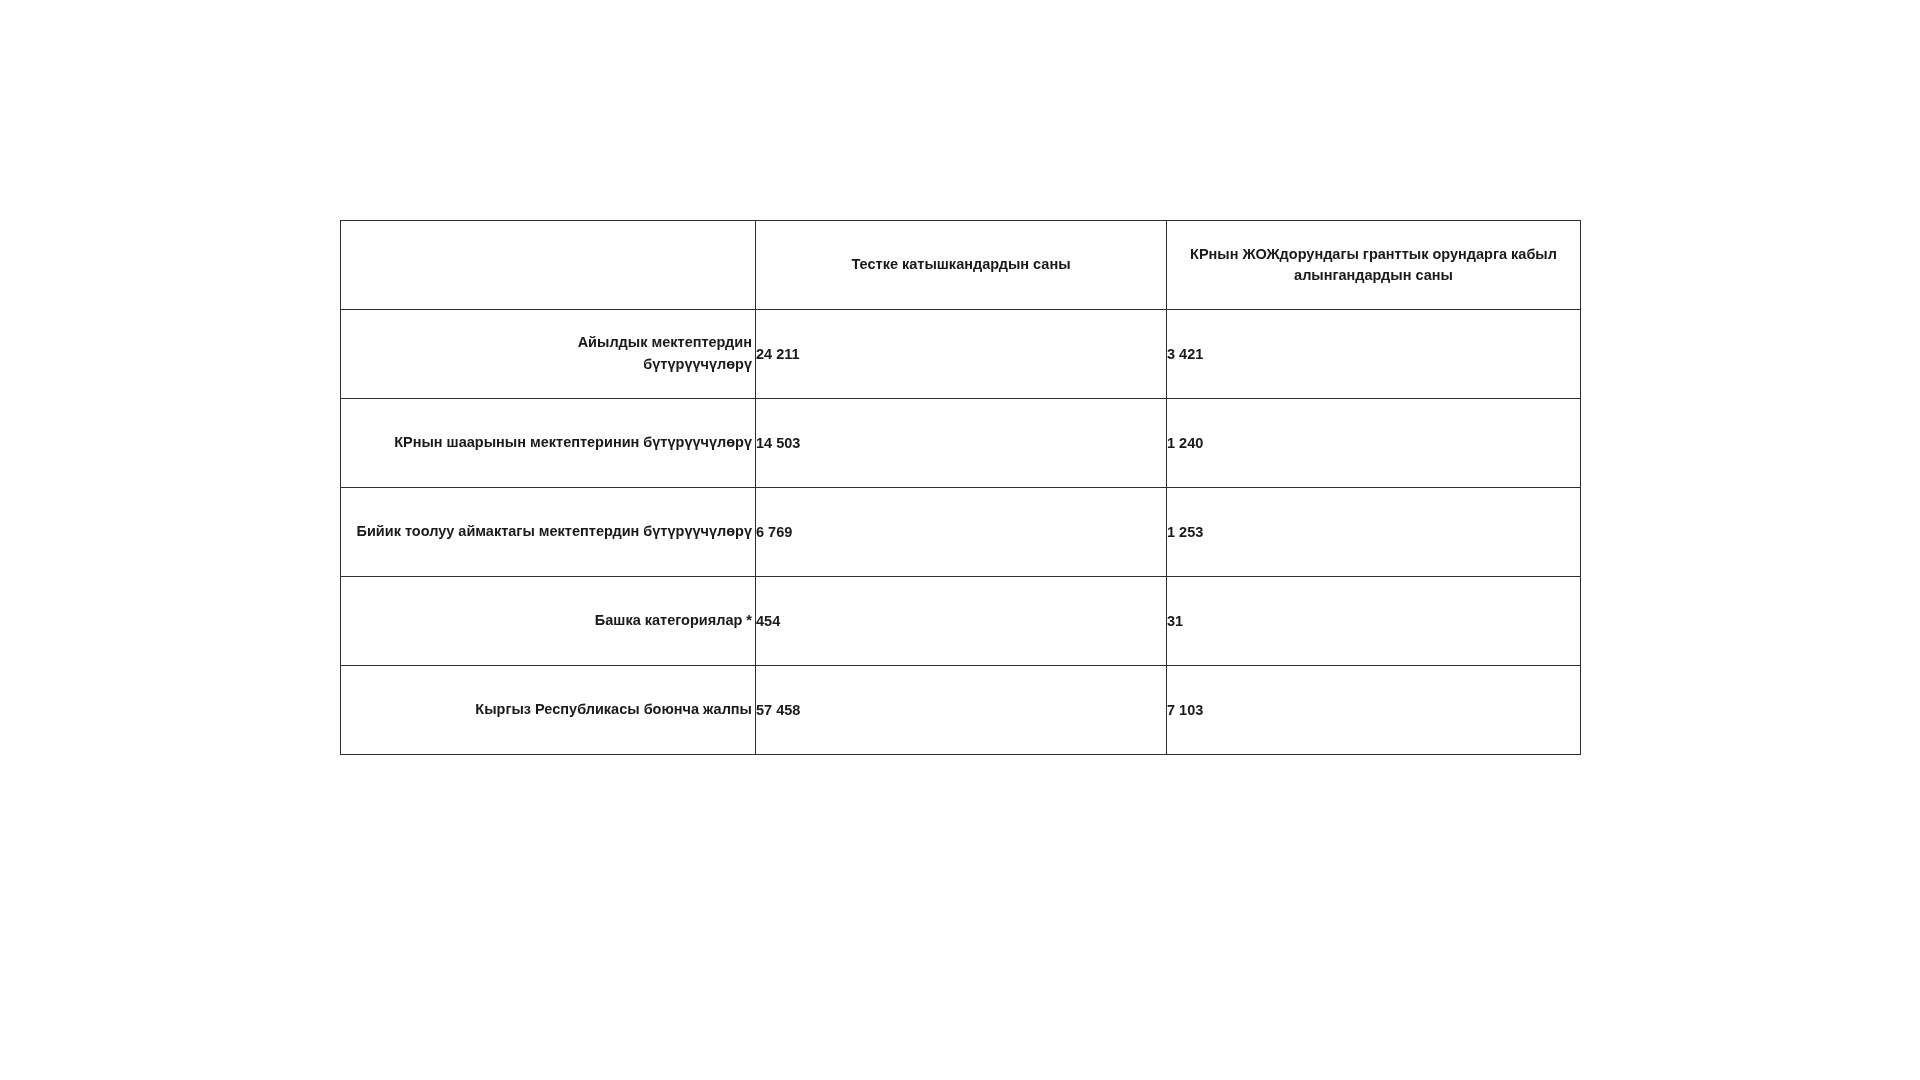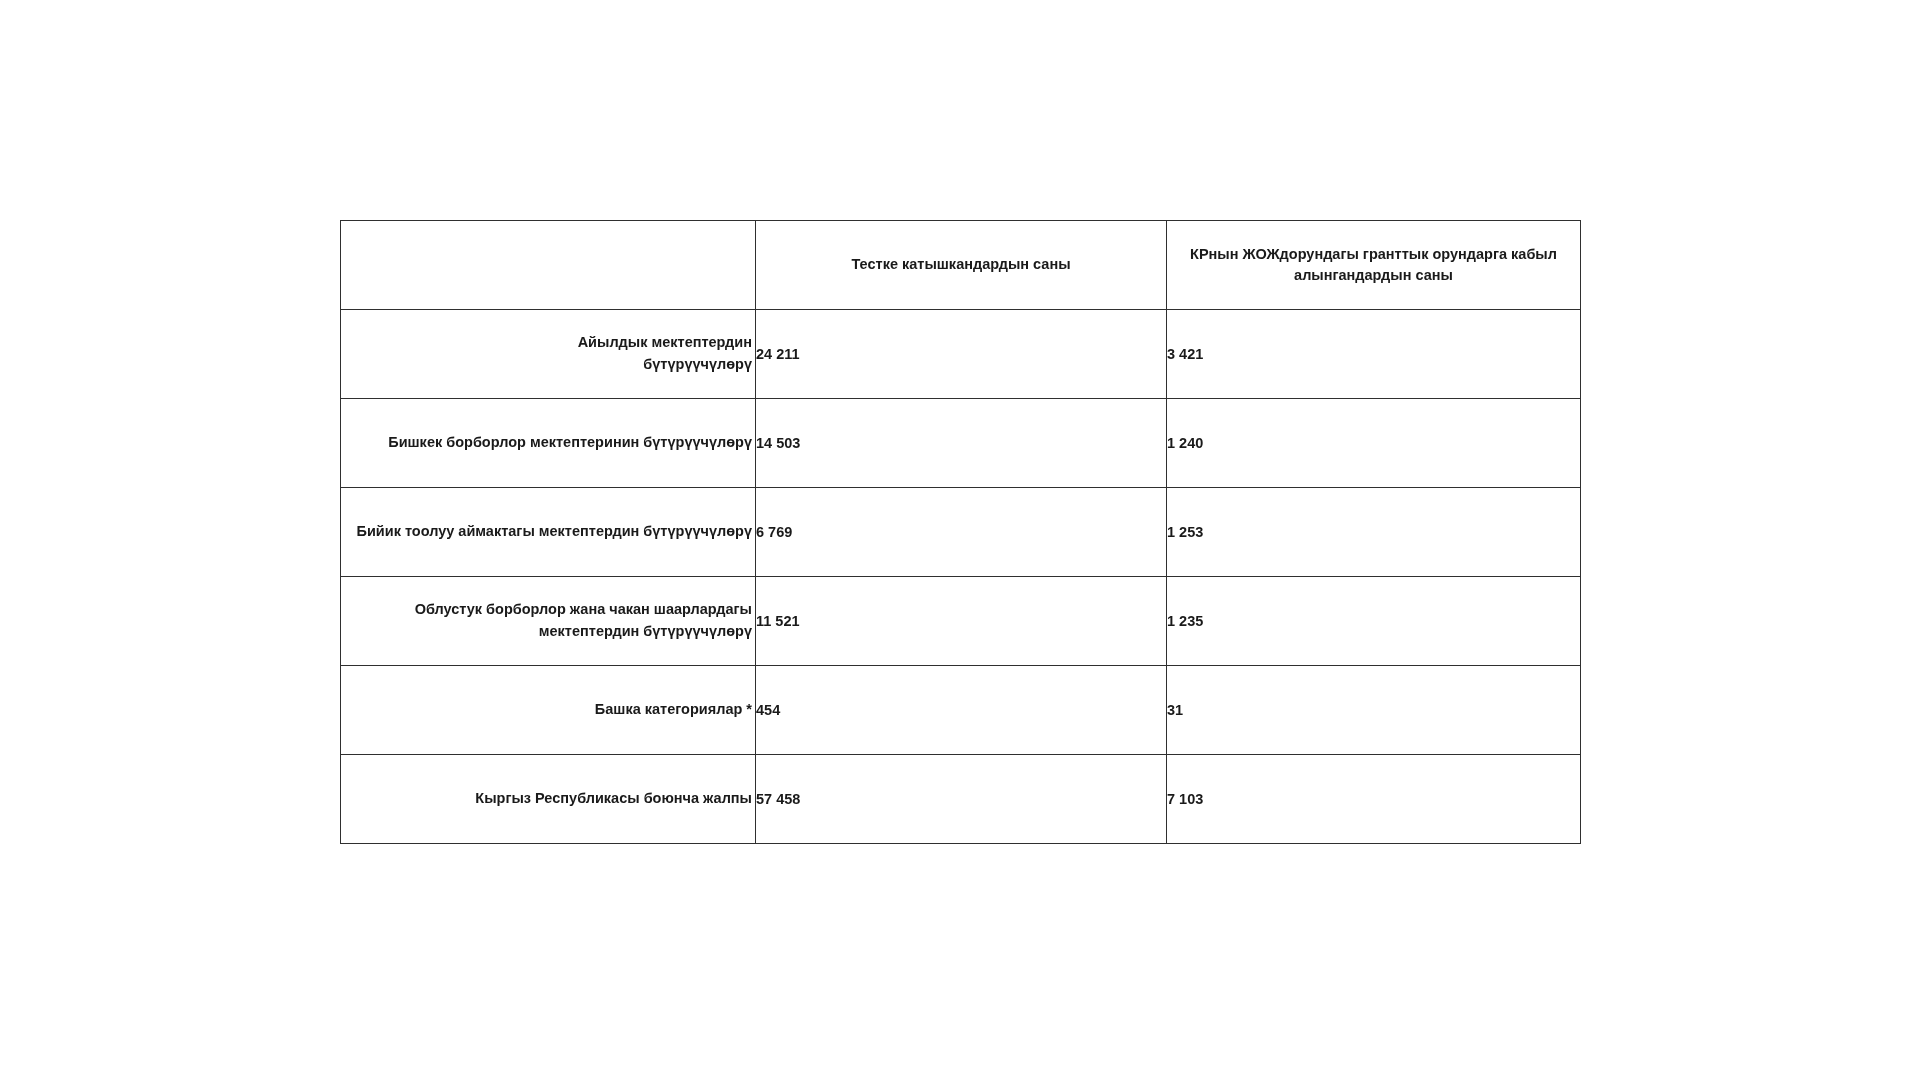--- a/index.html
+++ b/index.html
@@ -70,34 +70,28 @@
       </tr>
     </thead>
     <tbody>
       <tr>
         <td class="label-cell">Айылдык мектептердин
 бүтүрүүчүлөрү</td>
         <td class="value-cell">24 211</td>
         <td class="value-cell">3 421</td>
       </tr>
       <tr>
-        <td class="label-cell">Бишкек борборлор мектептеринин бүтүрүүчүлөрү</td>
+        <td class="label-cell">КРнын шаарынын мектептеринин бүтүрүүчүлөрү</td>
         <td class="value-cell">14 503</td>
         <td class="value-cell">1 240</td>
       </tr>
       <tr>
         <td class="label-cell">Бийик тоолуу аймактагы мектептердин бүтүрүүчүлөрү</td>
         <td class="value-cell">6 769</td>
         <td class="value-cell">1 253</td>
-      </tr>
-      <tr>
-        <td class="label-cell">Облустук борборлор жана чакан шаарлардагы
-мектептердин бүтүрүүчүлөрү</td>
-        <td class="value-cell">11 521</td>
-        <td class="value-cell">1 235</td>
       </tr>
       <tr>
         <td class="label-cell">Башка категориялар *</td>
         <td class="value-cell">454</td>
         <td class="value-cell">31</td>
       </tr>
       <tr>
         <td class="label-cell">Кыргыз Республикасы боюнча жалпы</td>
         <td class="value-cell">57 458</td>
         <td class="value-cell">7 103</td>

